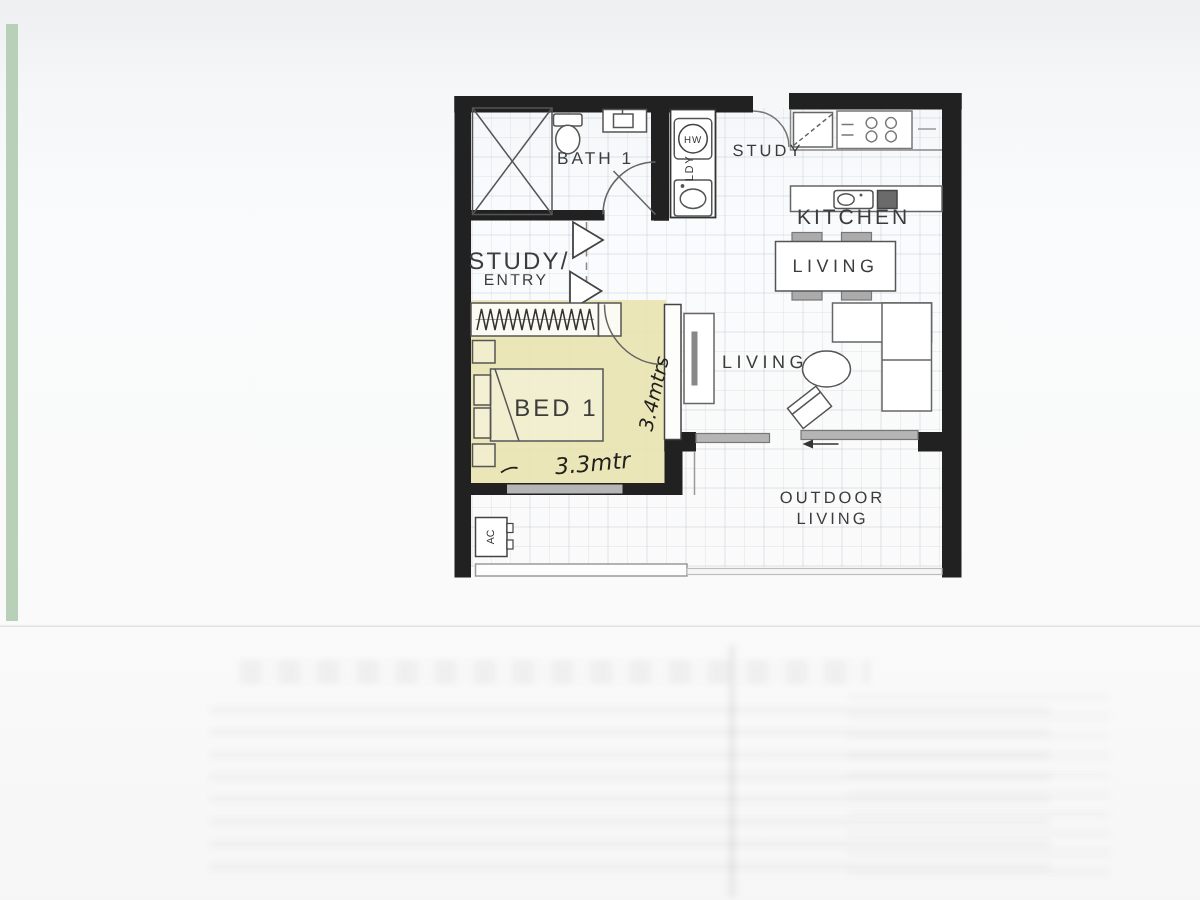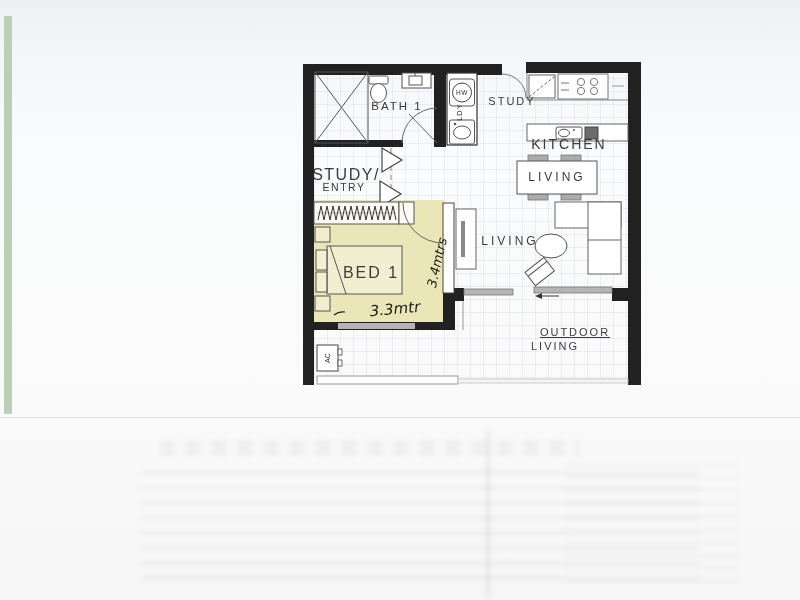--- a/index.html
+++ b/index.html
@@ -176,21 +176,21 @@
   </svg>
 
   <div class="lbl" style="left:352px;top:100px;width:90px;font-size:11.5px;">BATH 1</div>
   <div class="lbl" style="left:467px;top:95px;width:90px;font-size:11px;">STUDY</div>
   <div class="lbl" style="left:524px;top:105px;width:90px;font-size:14px;margin-top:31px;">KITCHEN</div>
   <div class="lbl" style="left:301px;top:166px;width:90px;font-size:16px;letter-spacing:1.5px;">STUDY/</div>
   <div class="lbl" style="left:299px;top:181px;width:90px;font-size:10.5px;letter-spacing:1.5px;">ENTRY</div>
   <div class="lbl" style="left:512px;top:170px;width:90px;font-size:12px;letter-spacing:3px;">LIVING</div>
   <div class="lbl" style="left:465px;top:234px;width:90px;font-size:12px;letter-spacing:3px;">LIVING</div>
   <div class="lbl" style="left:326px;top:264px;width:90px;font-size:16px;">BED 1</div>
-  <div class="lbl" style="left:530px;top:326px;width:90px;font-size:11px;text-decoration:underline;">OUTDOOR</div>
+  <div class="lbl" style="left:510px;top:326px;width:90px;font-size:11px;">OUTDOOR</div>
   <div class="lbl" style="left:510px;top:340px;width:90px;font-size:11px;">LIVING</div>
 
   <div class="hand" style="left:350px;top:300px;width:90px;font-size:15px;transform:rotate(-5deg);">3.3mtr</div>
   <div class="hand" style="left:405px;top:255px;width:64px;font-size:13px;transform:rotate(-77deg);">3.4mtrs</div>
 
   <div class="scanline"></div>
   <div class="bleed bleed1"></div>
   <div class="bleed bleed2"></div>
   <div class="bleed bleed3"></div>
   <div class="bleed bleed4"></div>

